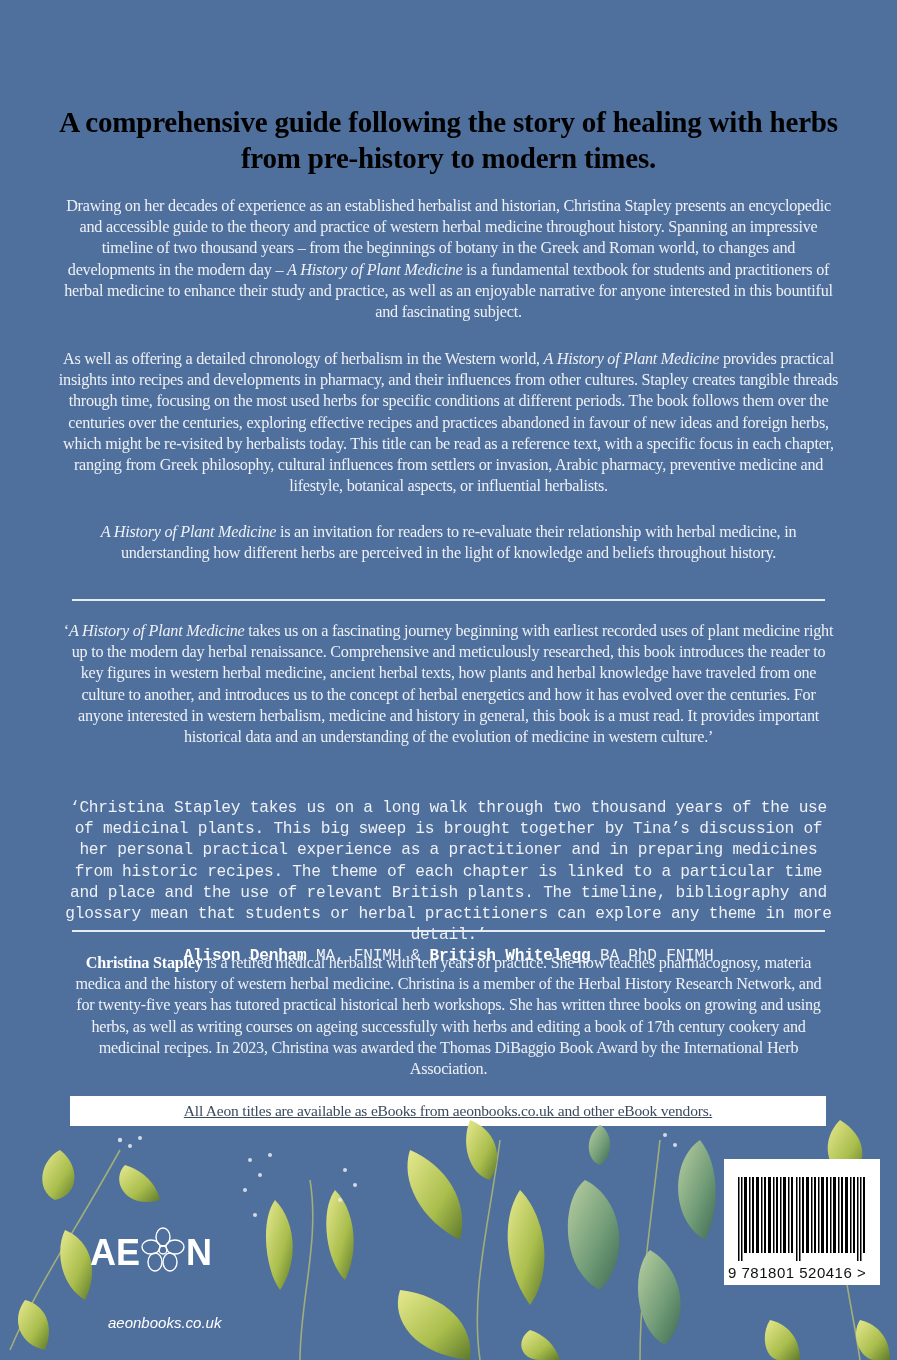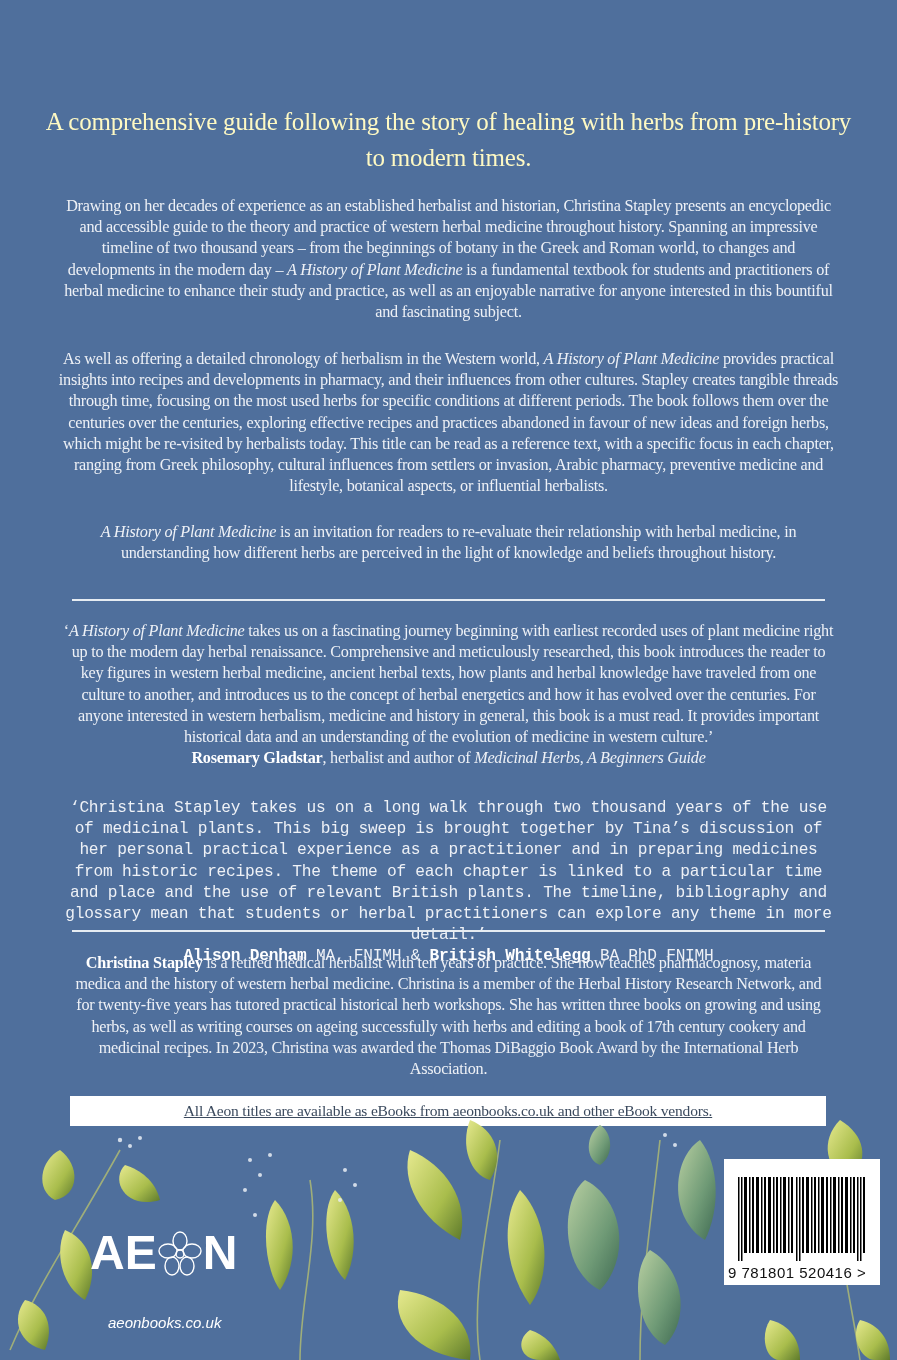--- a/index.html
+++ b/index.html
@@ -5,22 +5,22 @@
   html, body { margin:0; padding:0; }
   body {
     width:897px; height:1360px; overflow:hidden; position:relative;
     background:#4f6f9c;
     font-family:"Liberation Serif", "DejaVu Serif", serif;
     color:#f3f5f8;
   }
   .page { position:absolute; inset:0; }
   .headline {
     position:absolute; left:40px; right:40px; top:104px;
-    text-align:center; font-weight:normal; font-size:25px; line-height:36px;
-    color:#fef9c3; letter-spacing:-0.2px;
+    text-align:center; font-weight:bold; font-size:29px; line-height:36px;
+    color:#000000; letter-spacing:-0.2px;
   }
   .para {
     position:absolute; left:62px; right:62px; text-align:center;
     font-size:16.2px; line-height:21.2px; color:#eef1f6;
     letter-spacing:-0.25px;
   }
   .para i { font-style:italic; }
   .para b { font-weight:bold; color:#ffffff; }
   #p1 { top:196px; }
   #p2 { top:349px; left:56px; right:56px; }
@@ -35,21 +35,21 @@
   #bio { top:953px; left:66px; right:66px; }
   .ebook-banner {
     position:absolute; left:70px; top:1096px; width:756px; height:30px;
     background:#ffffff; color:#3b4a5e; text-align:center;
     font-size:15.5px; line-height:30px; letter-spacing:-0.2px;text-decoration:underline;
   }
   .botanical { position:absolute; left:0; top:1120px; width:897px; height:240px; }
   .logo { position:absolute; left:90px; top:1228px; width:150px; height:70px; }
   .logo-word {
     position:absolute; left:0; top:0; font-family:"Liberation Sans", sans-serif;
-    font-weight:bold; font-size:48px; color:#ffffff; letter-spacing:0px; line-height:50px;
+    font-weight:bold; font-size:36px; color:#ffffff; letter-spacing:0px; line-height:50px;
   }
   .logo-url {
     position:absolute; left:18px; top:50px; font-family:"Liberation Sans", sans-serif;
     font-style:italic; font-size:15px; color:#ffffff;margin-top:36px;
   }
   .barcode-box {
     position:absolute; left:724px; top:1159px; width:156px; height:126px; background:#ffffff;
   }
   .barcode-bars { position:absolute; left:14px; top:18px; width:128px; height:84px; }
   .barcode-num {
@@ -67,21 +67,20 @@
   <div class="headline">A comprehensive guide following the story of healing with herbs from pre-history to modern times.</div>
 
   <div class="para" id="p1"><span>Drawing on her decades of experience as an established herbalist and historian, Christina Stapley presents an encyclopedic and accessible guide to the theory and practice of western herbal medicine throughout history. Spanning an impressive timeline of two thousand years – from the beginnings of botany in the Greek and Roman world, to changes and developments in the modern day – </span><i>A History of Plant Medicine</i><span> is a fundamental textbook for students and practitioners of herbal medicine to enhance their study and practice, as well as an enjoyable narrative for anyone interested in this bountiful and fascinating subject.</span></div>
   <div class="para" id="p2"><span>As well as offering a detailed chronology of herbalism in the Western world, </span><i>A History of Plant Medicine</i><span> provides practical insights into recipes and developments in pharmacy, and their influences from other cultures. Stapley creates tangible threads through time, focusing on the most used herbs for specific conditions at different periods. The book follows them over the centuries over the centuries, exploring effective recipes and practices abandoned in favour of new ideas and foreign herbs, which might be re-visited by herbalists today. This title can be read as a reference text, with a specific focus in each chapter, ranging from Greek philosophy, cultural influences from settlers or invasion, Arabic pharmacy, preventive medicine and lifestyle, botanical aspects, or influential herbalists.</span></div>
   <div class="para" id="p3"><i>A History of Plant Medicine</i><span> is an invitation for readers to re-evaluate their relationship with herbal medicine, in understanding how different herbs are perceived in the light of knowledge and beliefs throughout history.</span></div>
 
   <div class="rule" id="rule1"></div>
 
   <div class="para" id="q1">
     <div><span>‘</span><i>A History of Plant Medicine</i><span> takes us on a fascinating journey beginning with earliest recorded uses of plant medicine right up to the modern day herbal renaissance. Comprehensive and meticulously researched, this book introduces the reader to key figures in western herbal medicine, ancient herbal texts, how plants and herbal knowledge have traveled from one culture to another, and introduces us to the concept of herbal energetics and how it has evolved over the centuries. For anyone interested in western herbalism, medicine and history in general, this book is a must read. It provides important historical data and an understanding of the evolution of medicine in western culture.’</span></div>
-    <div><b>Rosemary Gladstar</b><span>, herbalist and author of </span><i>Medicinal Herbs, A Beginners Guide</i></div>
   </div>
 
   <div class="para" id="q2">
     <div><span>‘Christina Stapley takes us on a long walk through two thousand years of the use of medicinal plants. This big sweep is brought together by Tina’s discussion of her personal practical experience as a practitioner and in preparing medicines from historic recipes. The theme of each chapter is linked to a particular time and place and the use of relevant British plants. The timeline, bibliography and glossary mean that students or herbal practitioners can explore any theme in more detail.’</span></div>
     <div><b>Alison Denham</b><span> MA, FNIMH &amp; </span><b>British Whitelegg</b><span> BA PhD FNIMH</span></div>
   </div>
 
   <div class="rule" id="rule2"></div>
 
   <div class="para" id="bio"><b>Christina Stapley</b><span> is a retired medical herbalist with ten years of practice. She now teaches pharmacognosy, materia medica and the history of western herbal medicine. Christina is a member of the Herbal History Research Network, and for twenty-five years has tutored practical historical herb workshops. She has written three books on growing and using herbs, as well as writing courses on ageing successfully with herbs and editing a book of 17th century cookery and medicinal recipes.  In 2023, Christina was awarded the Thomas DiBaggio Book Award by the International Herb Association.</span></div>

